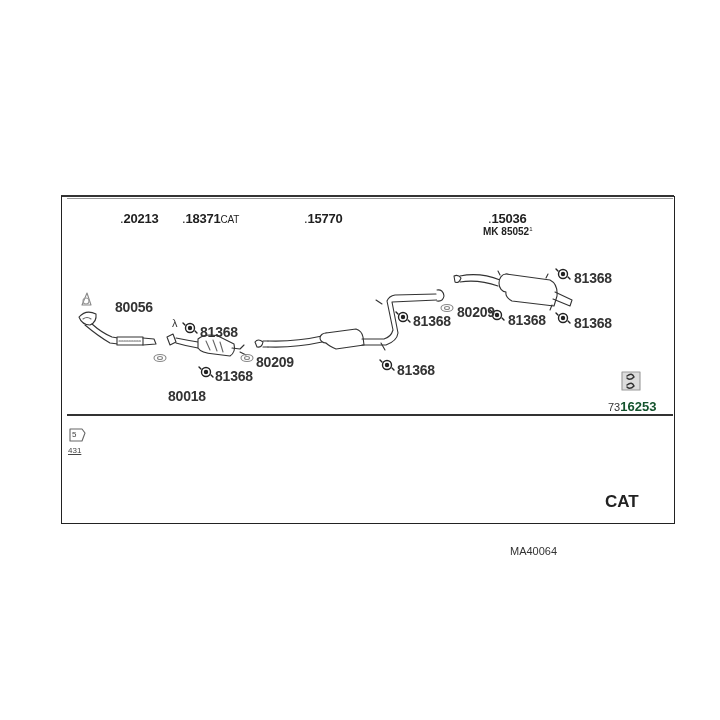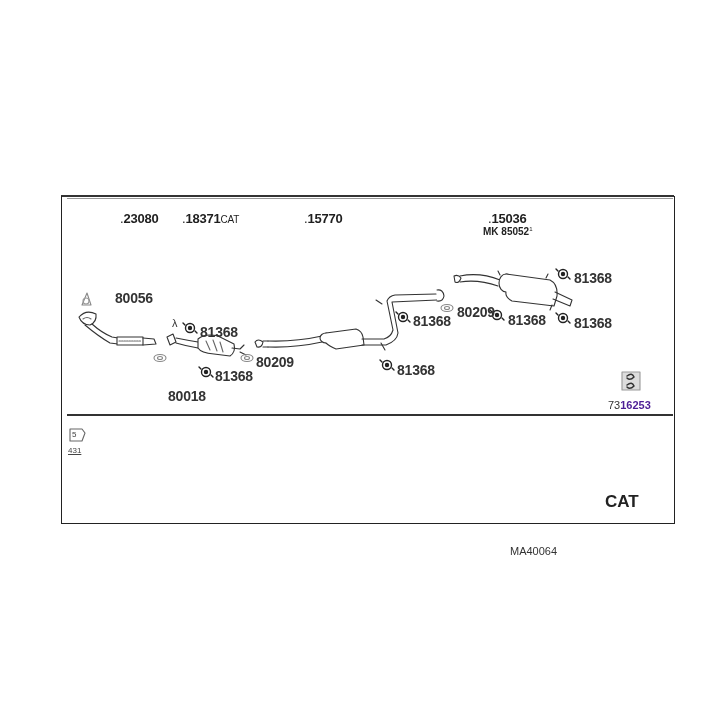--- a/index.html
+++ b/index.html
@@ -11,21 +11,21 @@
     .top-rule2 { position: absolute; left: 67px; top: 198px; width: 606px; height: 1px; background: #999; }
     .mid-rule { position: absolute; left: 67px; top: 414px; width: 606px; height: 2px; background: #333; }
     .abs { position: absolute; white-space: nowrap; }
     .partno { font-size: 13px; font-weight: bold; letter-spacing: -0.2px; }
     .partno .dot { font-weight: normal; }
     .partno .suffix { font-size: 10px; font-weight: normal; }
     .lbl { font-size: 14px; font-weight: bold; color: #333; letter-spacing: -0.2px; }
     .mk { font-size: 10px; font-weight: bold; color: #222; }
     .mk sup { font-size: 6px; font-weight: normal; }
     .code { font-size: 11px; color: #333; }
-    .code .big { font-size: 11px; font-weight: bold; color: #4c1d95; }
+    .code .big { font-size: 13px; font-weight: bold; color: #14532d; }
     .cat { font-size: 17px; font-weight: bold; color: #222; }
     .ma { font-size: 11px; color: #333; }
     .small { font-size: 8px; color: #444; }
     svg.art { position: absolute; left: 0; top: 0; width: 720px; height: 720px; pointer-events: none; }
   </style>
 </head>
 <body>
 
 <div class="top-rule"></div>
 <div class="top-rule2"></div>
@@ -135,36 +135,36 @@
       <path d="M627 376 Q632 372 634 377 Q630 381 627 378 M627 385 Q632 381 634 386 Q630 390 627 387" stroke="#333" stroke-width="1.5"></path>
     </g>
 
     <g>
       <path d="M70 429 L82 429 L85 433 L82 441 L70 441 Z" stroke="#666"></path>
     </g>
   </g>
 </svg>
 
 <div class="abs partno" style="left:120px; top:211px;">
-  <span class="dot">.</span><span>23080</span>
+  <span class="dot">.</span><span>20213</span>
 </div>
 <div class="abs partno" style="left:182px; top:211px;">
   <span class="dot">.</span><span>18371</span><span class="suffix">CAT</span>
 </div>
 <div class="abs partno" style="left:304px; top:211px;">
   <span class="dot">.</span><span>15770</span>
 </div>
 <div class="abs partno" style="left:488px; top:211px;">
   <span class="dot">.</span><span>15036</span>
 </div>
 <div class="abs mk" style="left:483px; top:226px;">
   <span>MK</span>&nbsp;<span>85052</span><sup>1</sup>
 </div>
 
-<div class="abs lbl" style="left:95px; top:290px;padding-left:20px;">80056</div>
+<div class="abs lbl" style="left:95px; top:299px;padding-left:20px;">80056</div>
 <div class="abs lbl" style="left:172px; top:317px; font-size:11px; font-weight:normal;">λ</div>
 <div class="abs lbl" style="left:200px; top:324px;">81368</div>
 <div class="abs lbl" style="left:168px; top:354px;margin-top:34px;">80018</div>
 <div class="abs lbl" style="left:215px; top:368px;">81368</div>
 <div class="abs lbl" style="left:256px; top:354px;">80209</div>
 <div class="abs lbl" style="left:413px; top:313px;">81368</div>
 <div class="abs lbl" style="left:397px; top:362px;">81368</div>
 <div class="abs lbl" style="left:457px; top:304px;">80209</div>
 <div class="abs lbl" style="left:508px; top:312px;">81368</div>
 <div class="abs lbl" style="left:574px; top:270px;">81368</div>

